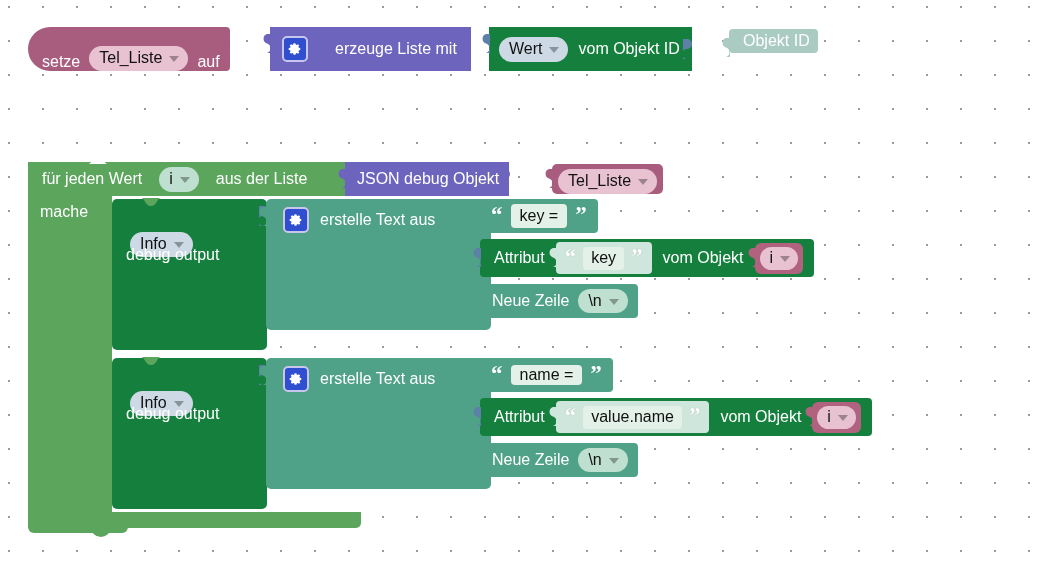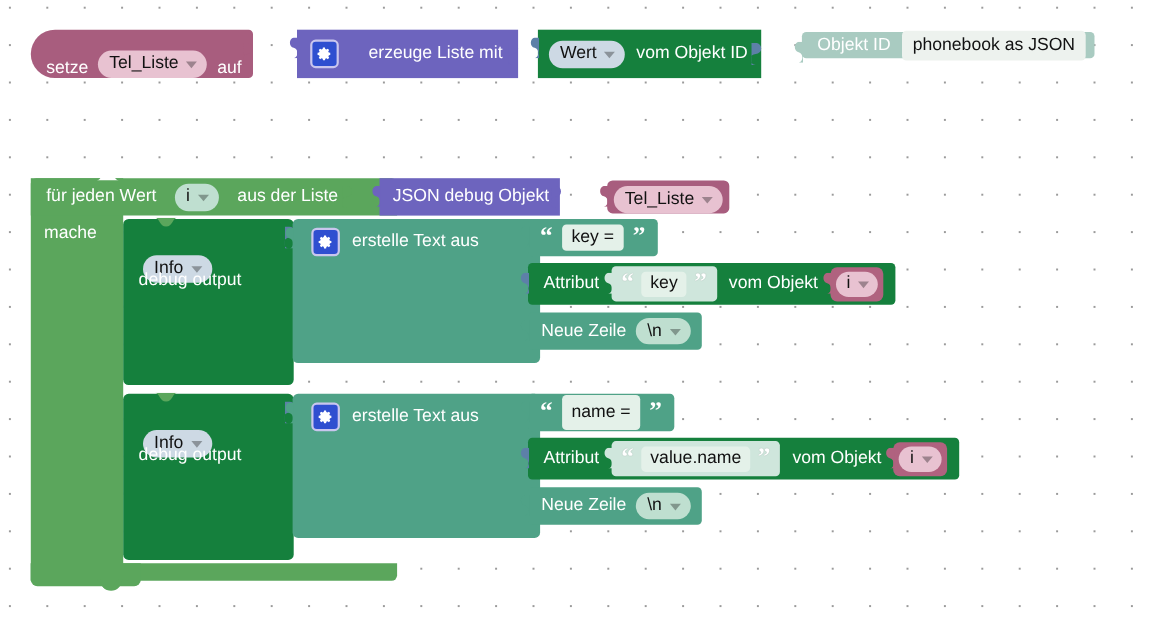--- a/index.html
+++ b/index.html
@@ -235,23 +235,20 @@
     </span>
   </div>
 
   <div class="blk c-mint" id="row1-objid">
     <span class="plug" style="top:9px;">
       <svg width="9" height="19" viewBox="0 0 9 19">
           <path d="M9,0 H5 a5,5 0 0 0 0,9.5 a5,5 0 0 1 0,9.5 H9 z" fill="#a9cbc1"></path>
         </svg>
     </span>
     <span class="lbl">Objekt ID</span>
-    <span class="field sq f-white" style="height:27px;padding:0 10px;">
-      <span>phonebook as JSON</span>
-    </span>
   </div>
 
   <div style="position:absolute;left:28px;top:162px;width:84px;height:366px;background:#5ba65c;"></div>
   <div style="position:absolute;left:28px;top:162px;width:333px;height:34px;background:#5ba65c;border-radius:5px 5px 0 0;"></div>
   <div style="position:absolute;left:28px;top:512px;width:333px;height:16px;background:#5ba65c;border-radius:0 0 5px 0;"></div>
   <div style="position:absolute;left:28px;top:512px;width:100px;height:21px;background:#5ba65c;border-radius:0 0 6px 6px;"></div>
   <svg style="position:absolute;left:85px;top:527px;" width="32" height="12" viewBox="0 0 32 12">
     <path d="M0,0 h32 a6,6 0 0 1 -6,0 a9,9 0 0 1 -20,0 z" fill="#5ba65c"></path>
     <path d="M3,0 c4,0 4,9 10,9 c6,0 6,-9 10,-9 z" fill="#5ba65c"></path>
   </svg>
@@ -463,21 +460,21 @@
   </div>
 
   <div class="vrow" style="left:480px;top:358px;">
     <div class="textblk c-teal">
       <span class="plug" style="top:7px;">
         <svg width="9" height="19" viewBox="0 0 9 19">
             <path d="M9,0 H5 a5,5 0 0 0 0,9.5 a5,5 0 0 1 0,9.5 H9 z" fill="#4fa287"></path>
           </svg>
       </span>
       <span class="q">“</span>
-      <span class="field sq f-mint2" style="height:32px;padding:0 9px;">
+      <span class="field sq f-mint2" style="height:20px;padding:0 9px;">
         <span>name = </span>
       </span>
       <span class="q">”</span>
     </div>
   </div>
 
   <div class="vrow" style="left:480px;top:398px;">
     <div class="attrblk c-slate">
       <span class="plug" style="top:9px;">
         <svg width="9" height="19" viewBox="0 0 9 19">

